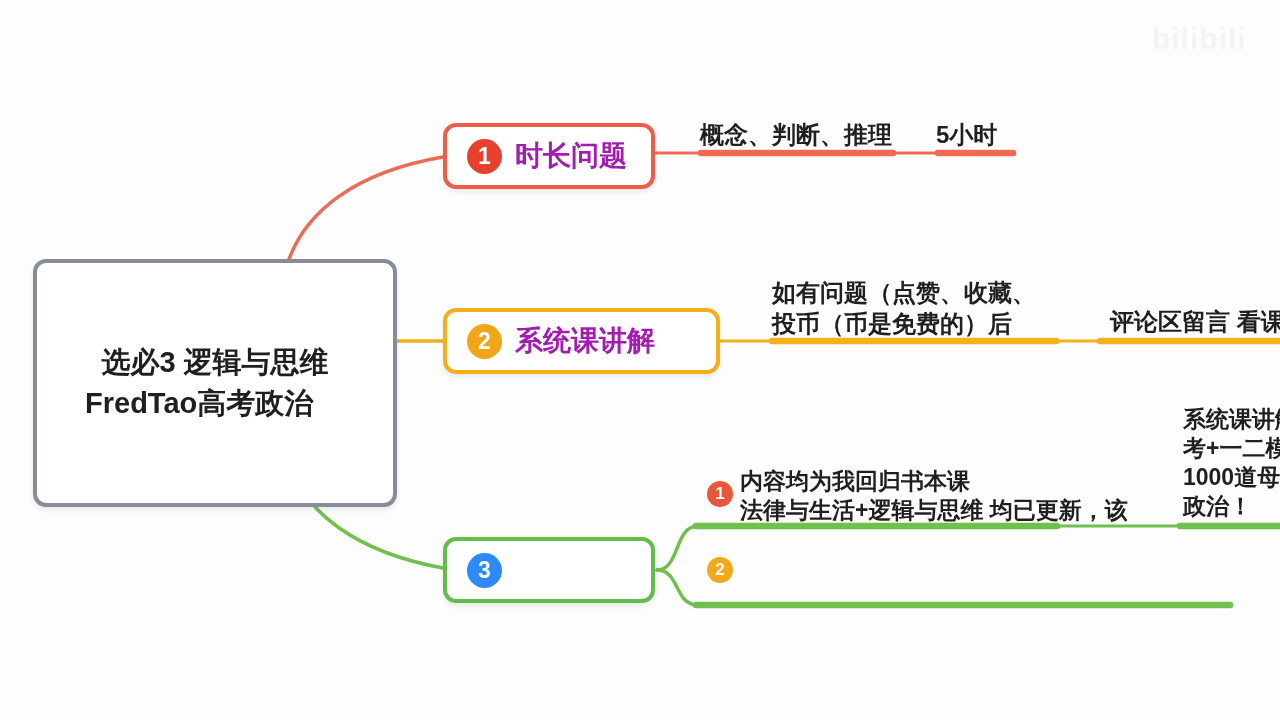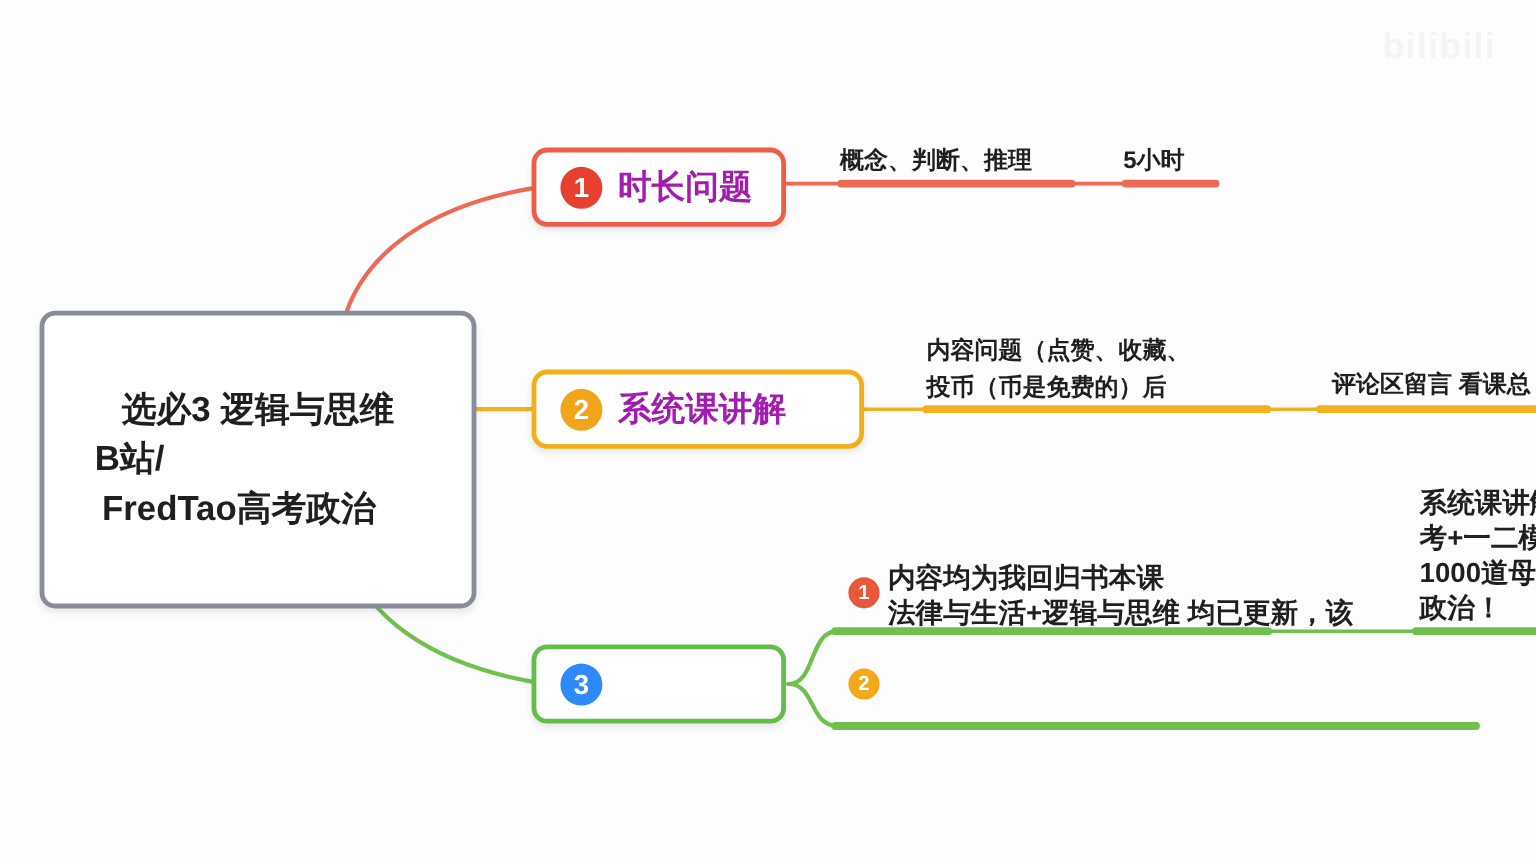--- a/index.html
+++ b/index.html
@@ -48,21 +48,21 @@
     display: flex; align-items: center; justify-content: center;
     flex: none;
   }
   .badge-red    { background: #e7402e; }
   .badge-yellow { background: #f0a618; }
   .badge-blue   { background: #2e89fb; }
 
   .node-label { font-weight: bold; font-size: 28px; color: #a21caf; white-space: nowrap; }
 
   .floating { position: absolute; font-weight: bold; color: #1f1f1f; white-space: nowrap; }
-  .fs24 { font-size: 20px; line-height: 31px; }
+  .fs24 { font-size: 24px; line-height: 31px; }
   .fs23 { font-size: 23px; line-height: 29px; }
 
   .mini-badge {
     position: absolute;
     width: 26px; height: 26px; border-radius: 50%;
     color: #ffffff; font-weight: bold; font-size: 17px;
     display: flex; align-items: center; justify-content: center;
   }
   .mini-red    { background: #e8573a; }
   .mini-yellow { background: #f3a81c; }
@@ -96,37 +96,36 @@
     <path d="M 1050 526 L 1182 526" stroke="#6fc04d" stroke-width="3" stroke-linecap="round"></path>
     <path d="M 696 526 L 1057 526" stroke="#6fc04d" stroke-width="6.5" stroke-linecap="round"></path>
     <path d="M 1180 526 L 1281 526" stroke="#6fc04d" stroke-width="6.5" stroke-linecap="round"></path>
     <path d="M 696 605 L 1230 605" stroke="#6fc04d" stroke-width="6.5" stroke-linecap="round"></path>
   </svg>
 
   <div class="watermark">bilibili</div>
 
   <div class="node node-central">
     <div class="central-line c">选必3 逻辑与思维</div>
-    <div class="central-line l1">B站/</div>
     <div class="central-line l2">FredTao高考政治</div>
   </div>
 
   <div class="node node-branch node-1">
     <div class="badge badge-red">1</div>
     <div class="node-label">时长问题</div>
   </div>
   <div class="floating fs24" style="left:700px; top:119px;">概念、判断、推理</div>
   <div class="floating fs24" style="left:936px; top:119px;">5小时</div>
 
   <div class="node node-branch node-2">
     <div class="badge badge-yellow">2</div>
     <div class="node-label">系统课讲解</div>
   </div>
   <div class="floating fs24" style="left:772px; top:277px;">
-    <div>内容问题（点赞、收藏、</div>
+    <div>如有问题（点赞、收藏、</div>
     <div>投币（币是免费的）后</div>
   </div>
   <div class="floating fs24" style="left:1110px; top:306px;">评论区留言 看课总</div>
 
   <div class="node node-branch node-3">
     <div class="badge badge-blue">3</div>
   </div>
 
   <div class="mini-badge mini-red" style="left:707px; top:481px;">1</div>
   <div class="floating fs23" style="left:740px; top:467px;">

